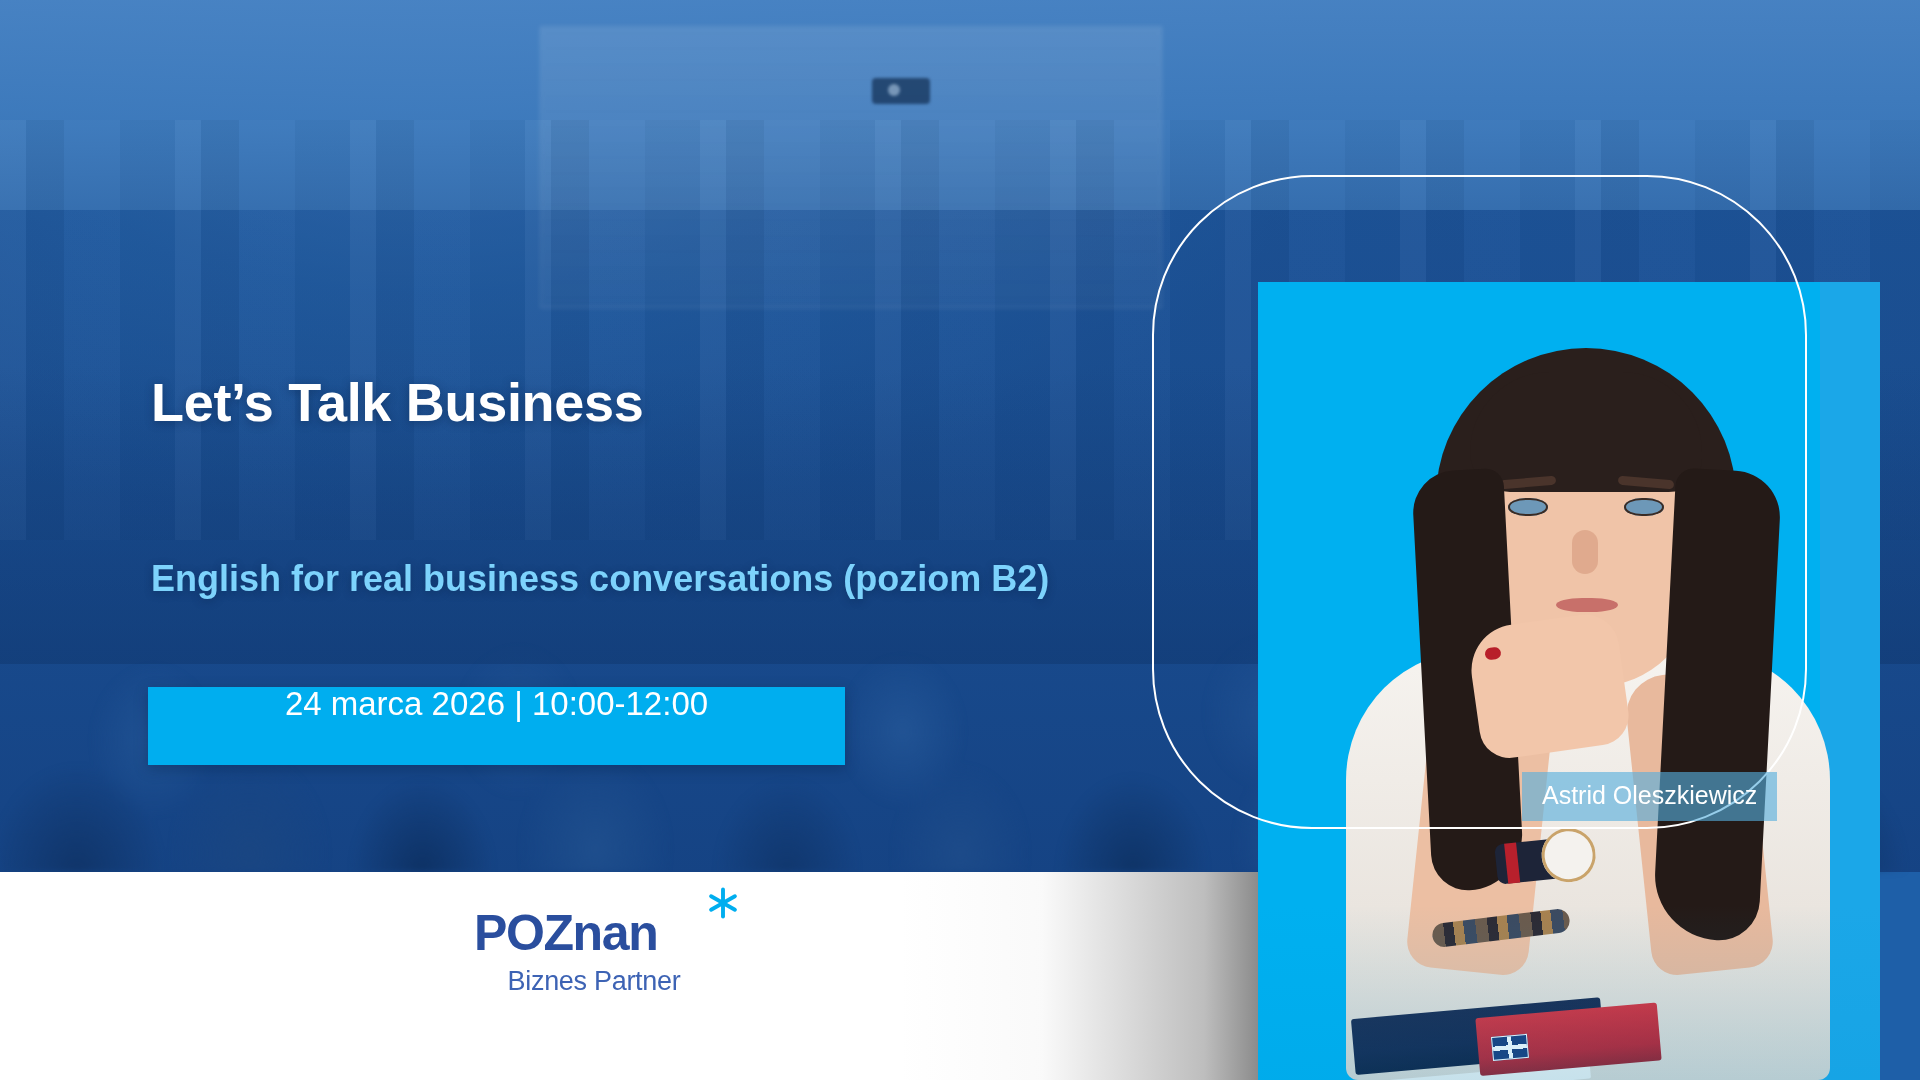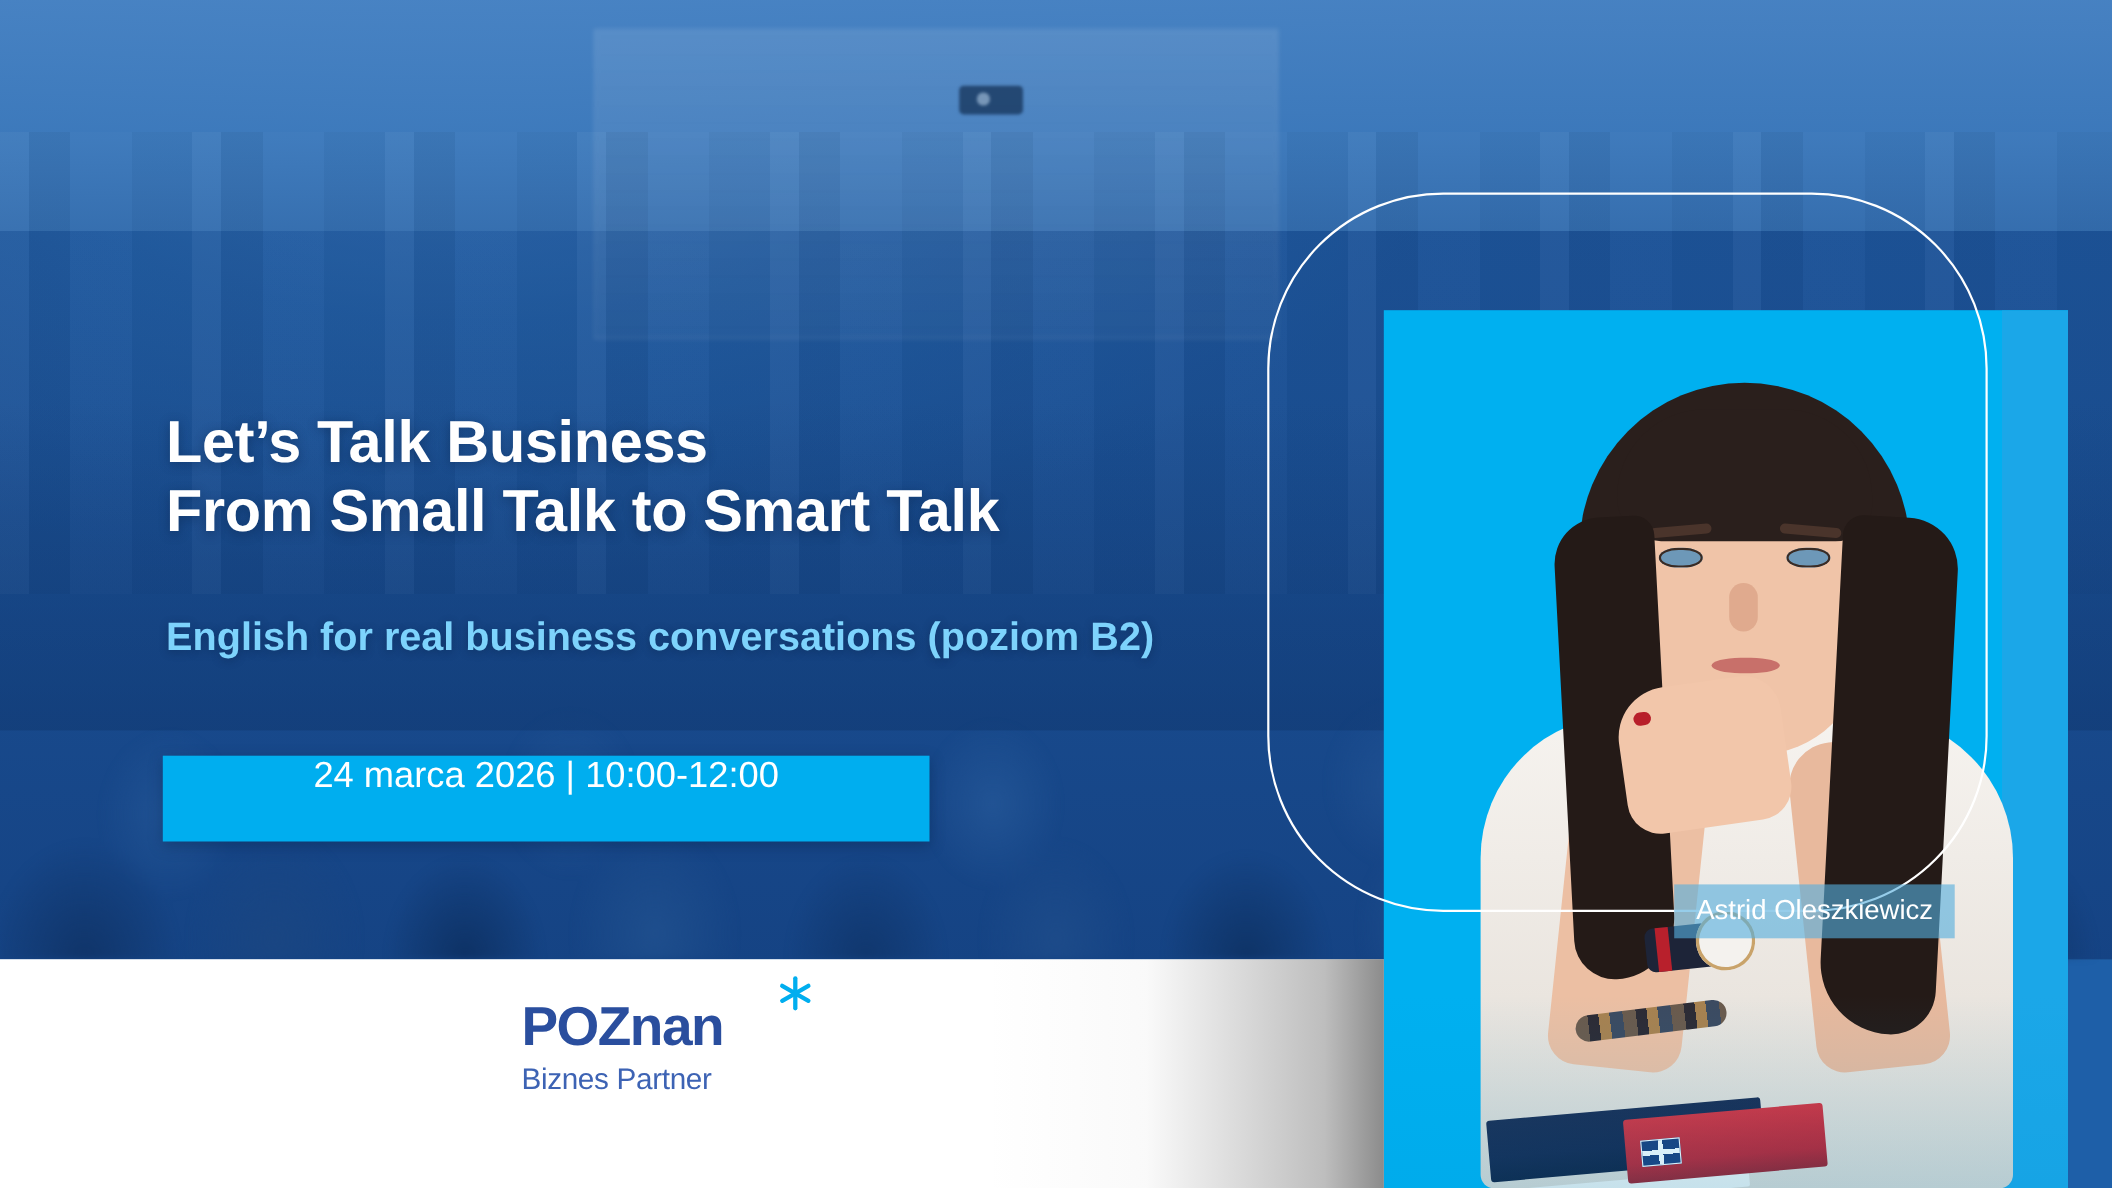--- a/index.html
+++ b/index.html
@@ -193,20 +193,21 @@
     width: 34px; height: 34px;
     color: #00aeef;
   }
   .logo-sub {
     margin-top: 10px;
     font-size: 27px;
     letter-spacing: -0.3px;
     line-height: 1;
     color: #3d63b4;
     white-space: nowrap;
+    text-align: center;
   }
 
   
   .photo-panel {
     position: absolute;
     left: 1258px; top: 282px;
     width: 622px; height: 798px;
     background: #00b0f0;
     overflow: hidden;
   }
@@ -410,21 +411,21 @@
     left: 1152px; top: 175px;
     width: 651px; height: 650px;
     border: 2px solid #ffffff;
     border-radius: 160px 160px 160px 160px;
     pointer-events: none;
   }
 
   
   .name-tag {
     position: absolute;
-    left: 1522px; top: 804px;
+    left: 1522px; top: 772px;
     padding: 11px 20px 13px 20px;
     background: rgba(86,175,221,0.62);
   }
   .name-tag span {
     display: block;
     color: #ffffff;
     font-size: 25px;
     line-height: 1;
     white-space: nowrap;
   }
@@ -439,21 +440,20 @@
     <div class="bg-wallpanels"></div>
     <div class="bg-screen"></div>
     <div class="bg-projector"></div>
     <div class="bg-audience"></div>
     <div class="bg-vignette"></div>
   </div>
 
 
   <div class="headline">
     <div class="h-line">Let’s Talk Business</div>
-    <div class="h-line">From Small Talk to Smart Talk</div>
   </div>
 
   <div class="subhead">English for real business conversations (poziom B2)</div>
 
   <div class="date-badge">
     <span>24 marca 2026 | 10:00-12:00</span>
   </div>
 
   <div class="photo-panel">
     <div class="cyan-right"></div>

